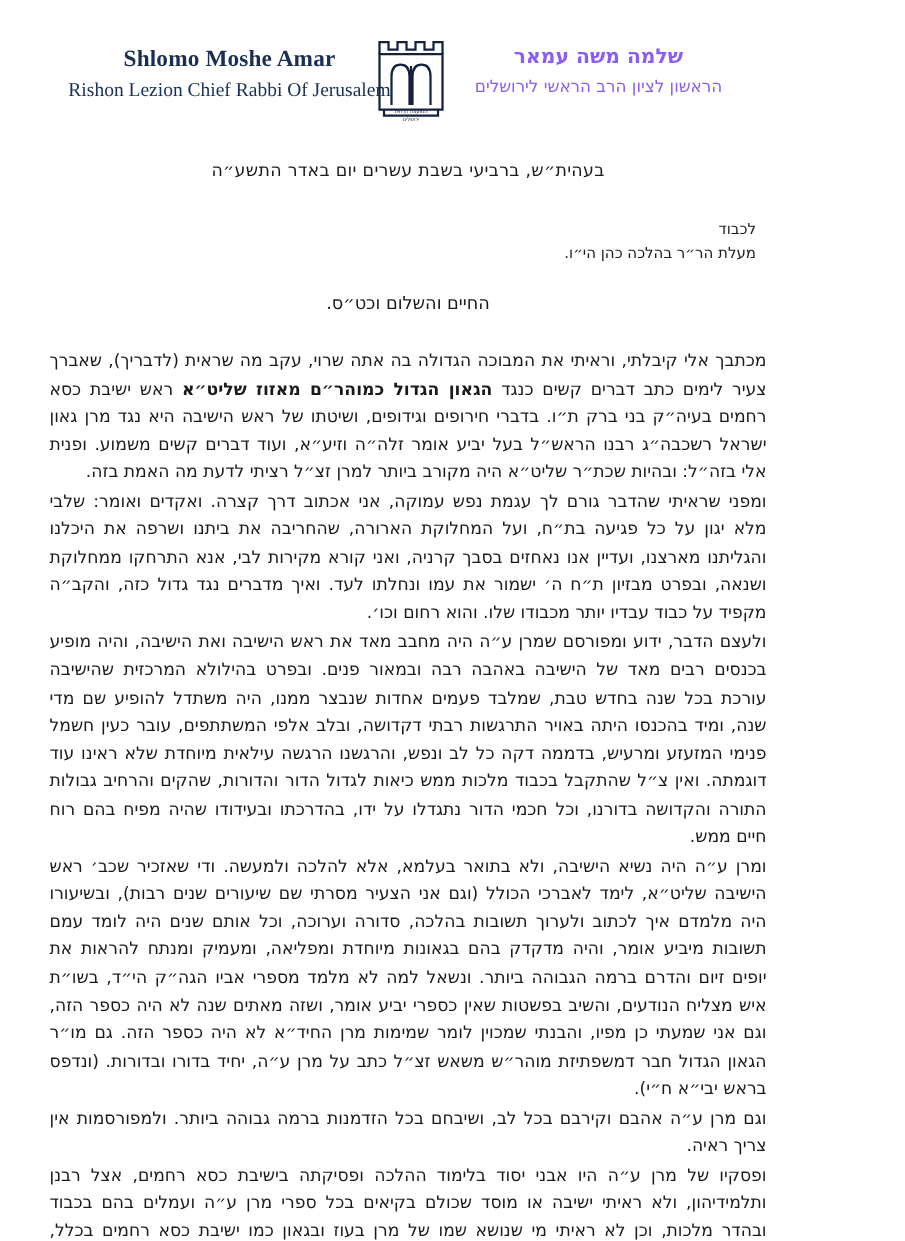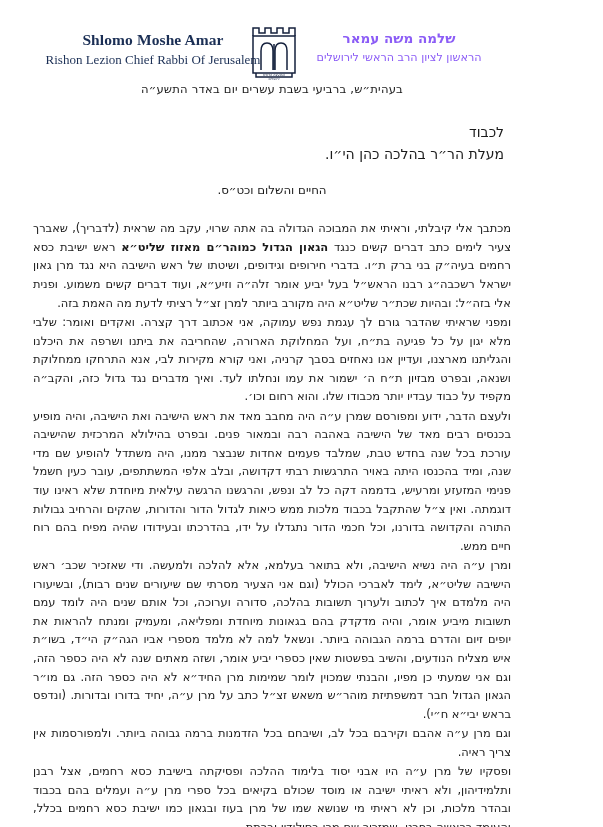--- a/index.html
+++ b/index.html
@@ -80,30 +80,30 @@
     width: 66px;
     height: 62px;
   }
 
   
   .dateline {
     direction: rtl;
     text-align: center;
     font-size: 11.6px;
     color: #1a1a1a;
-    margin-top: 0;
+    margin-top: 24px;
     letter-spacing: 0.2px;
   }
 
   
   .addr {
     direction: rtl;
     text-align: right;
     margin: 26px 40px 0 40px;
-    font-size: 14px;
+    font-size: 10px;
     line-height: 1.55;
   }
 
   .greeting {
     direction: rtl;
     text-align: center;
     font-size: 11.8px;
     margin-top: 18px;
   }
 

